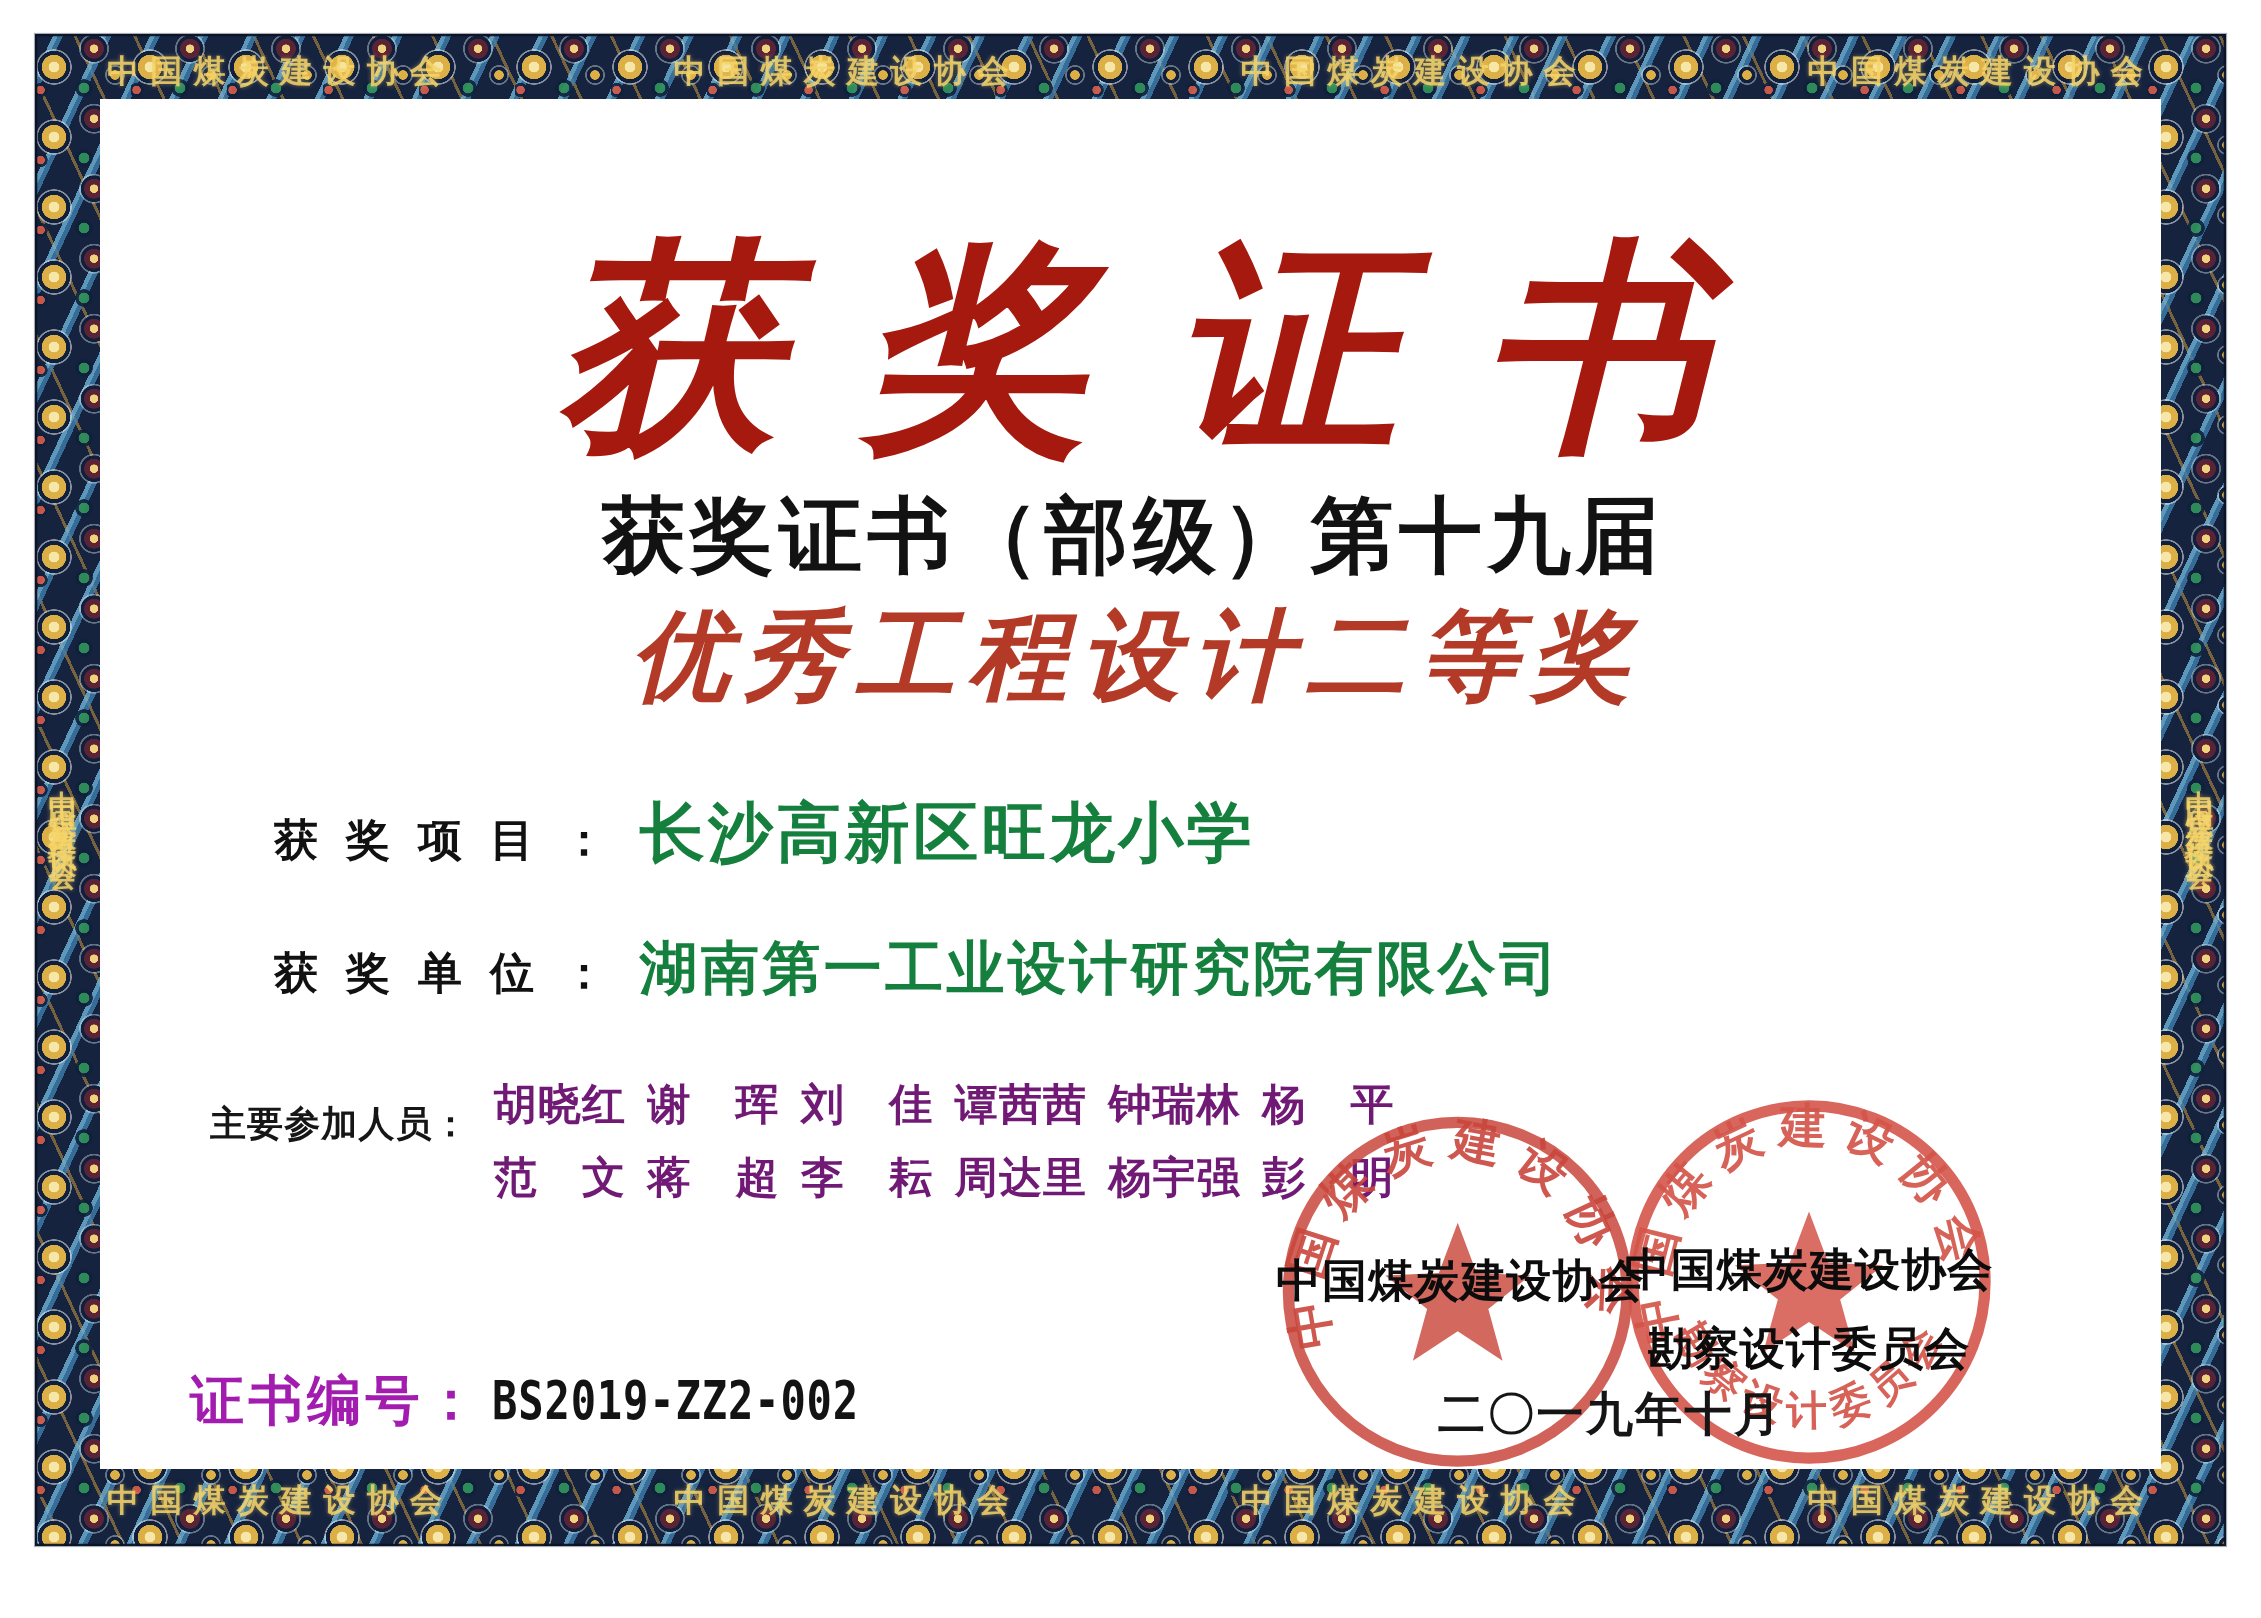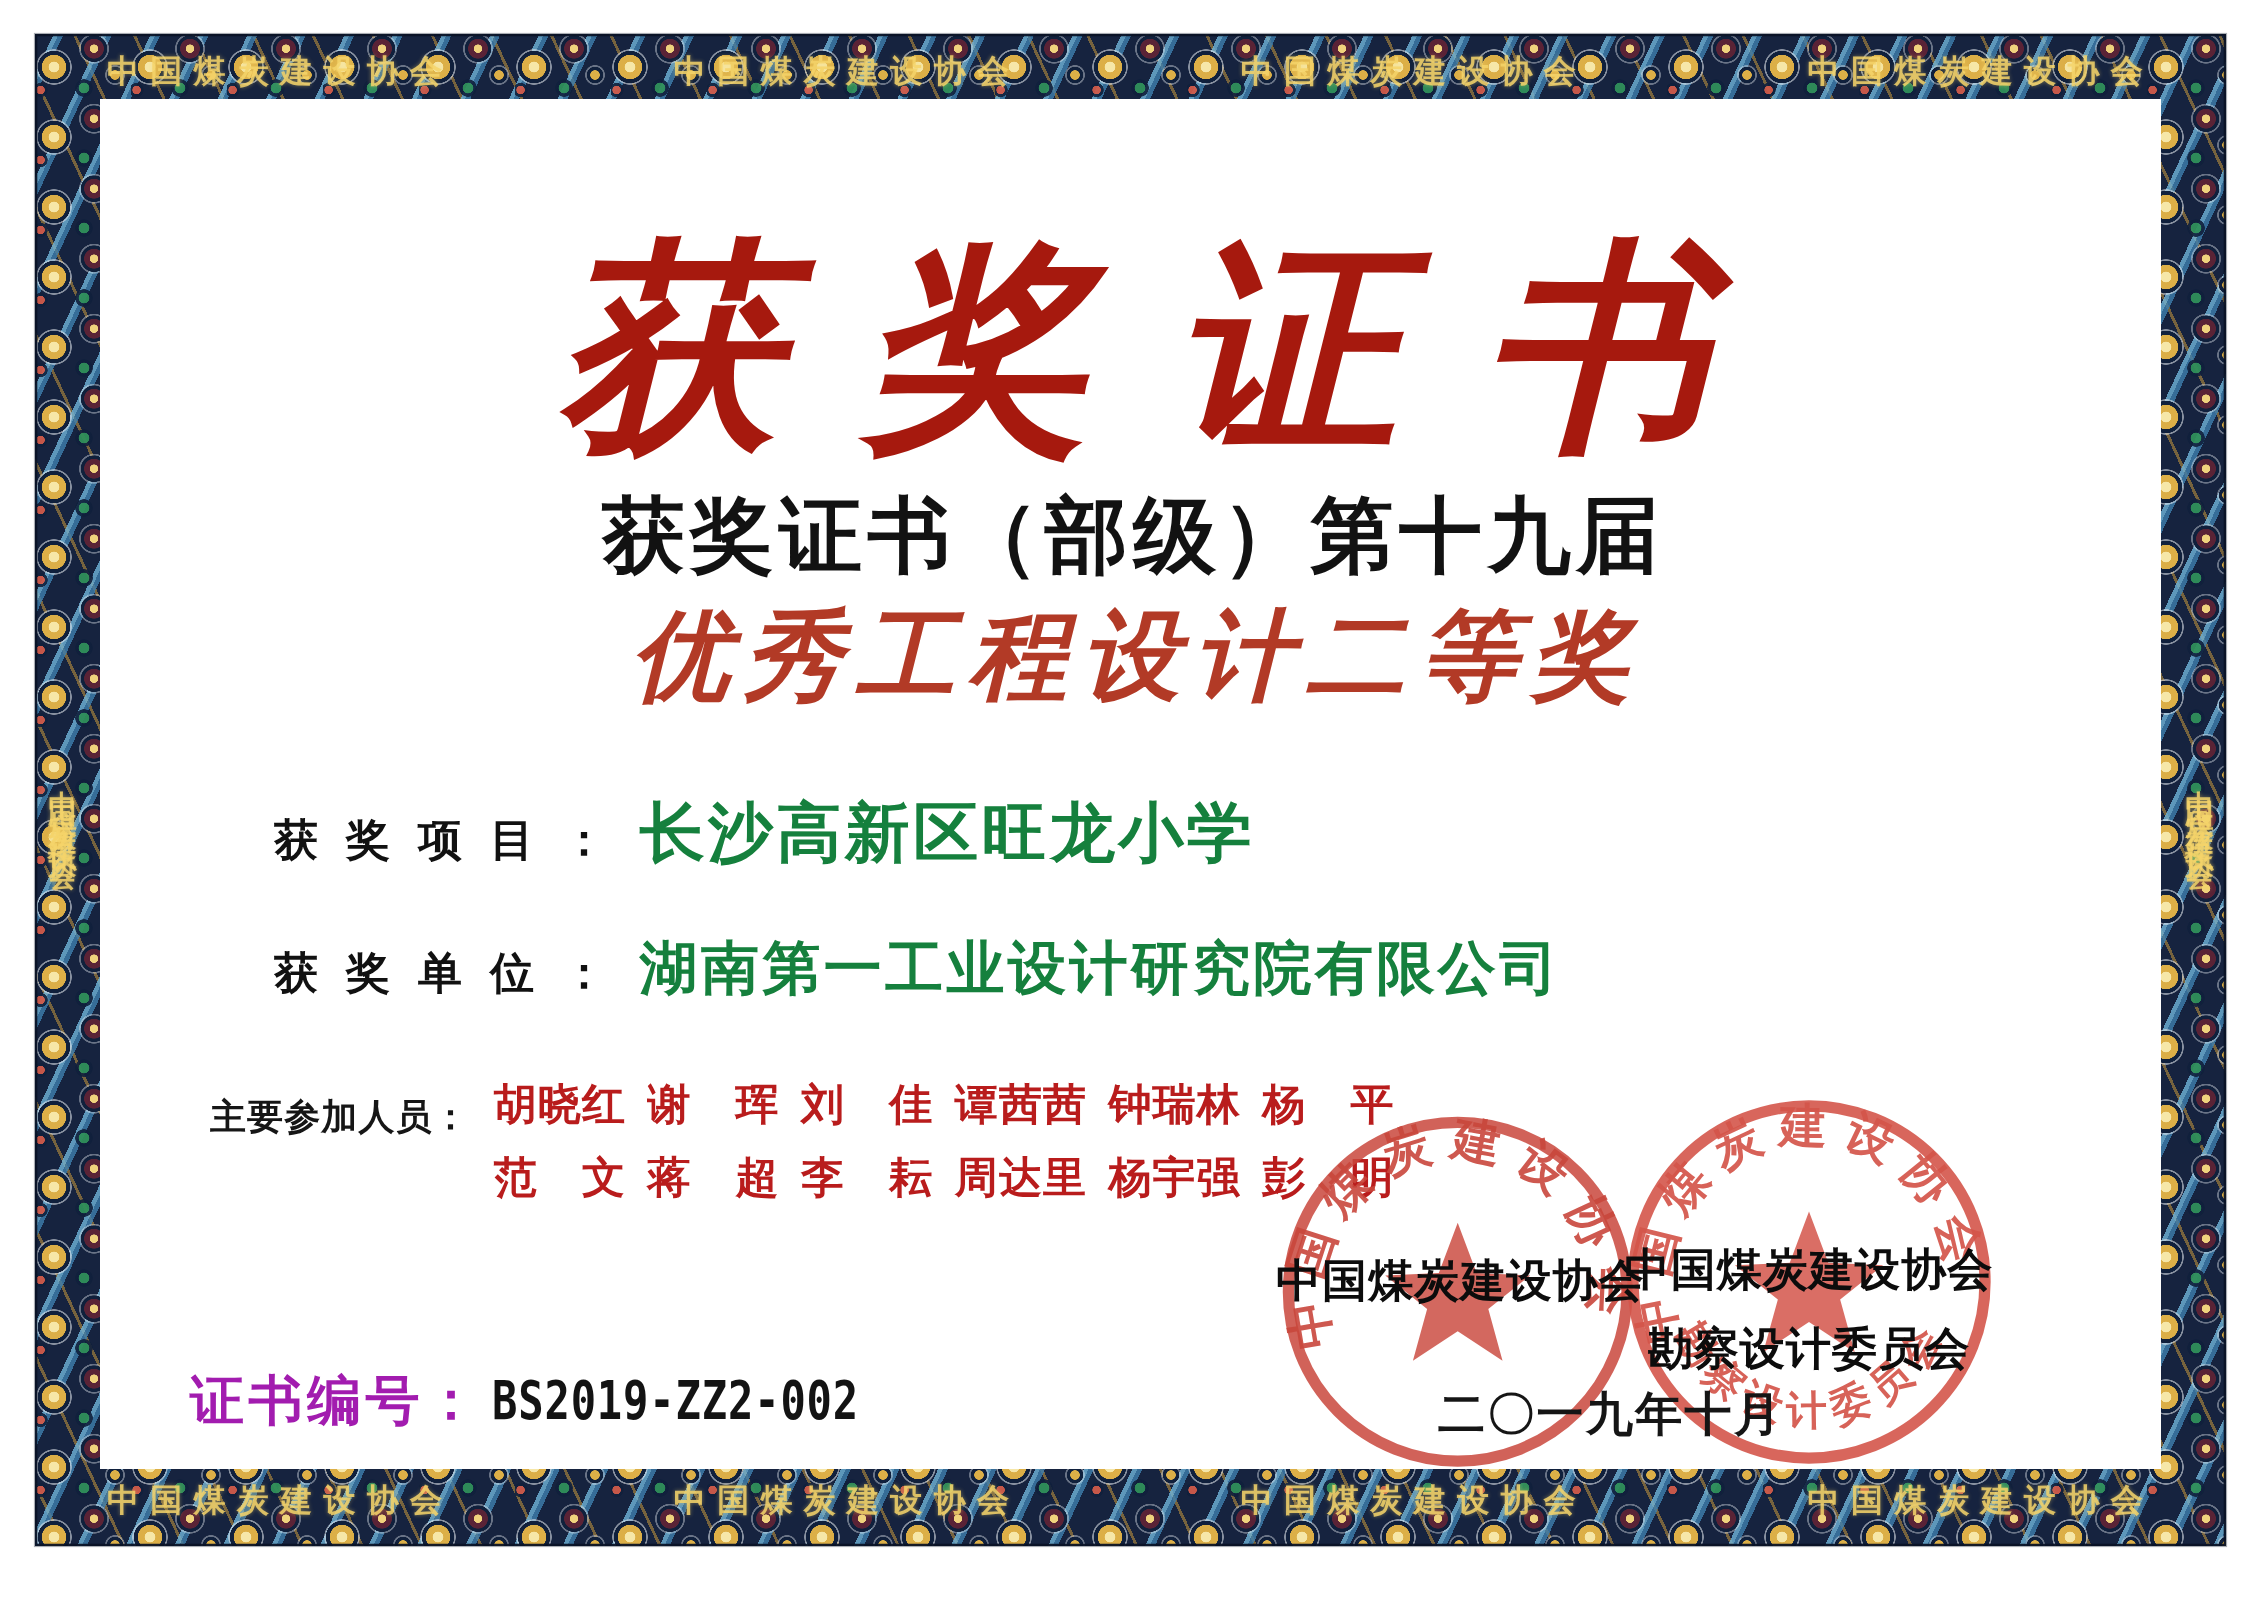--- a/index.html
+++ b/index.html
@@ -41,25 +41,25 @@
   .subtitle span{font-size:83px;font-weight:700;color:#121212;letter-spacing:5.6px;margin-right:-5.6px;}
   .award{position:absolute;top:591px;left:0;width:100%;text-align:center;}
   .award span{font-size:99px;font-weight:700;font-style:italic;color:#b23a26;letter-spacing:13.5px;margin-right:-13.5px;}
   .field{position:absolute;left:274px;display:flex;align-items:baseline;white-space:nowrap;}
   .field.project{top:789px;}
   .field.unit{top:930px;}
   .field .label{font-size:44px;font-weight:700;letter-spacing:28px;color:#111;font-family:"Liberation Sans",sans-serif;}
   .field .value{font-size:65px;font-weight:600;color:#15803d;letter-spacing:3.4px;margin-left:5.6px;}
   .field.unit .value{font-size:58px;}
   .participants{position:absolute;left:210px;top:1076px;display:flex;align-items:flex-start;}
-  .participants .label{font-size:36px;font-weight:700;letter-spacing:1.1px;margin-top:17px;white-space:nowrap;
+  .participants .label{font-size:36px;font-weight:700;letter-spacing:1.1px;margin-top:24px;white-space:nowrap;
     color:#161616;font-family:Liberation Serif, serif;text-align:right;}
   .names{margin-left:24px;}
   .names .row{display:flex;gap:21.4px;margin-bottom:14.7px;}
-  .names .name{font-size:43px;letter-spacing:1.1px;white-space:pre;color:#b91c1c;font-weight:600;}
+  .names .name{font-size:43px;letter-spacing:1.1px;white-space:pre;color:#701a75;font-weight:600;}
   .certno{position:absolute;left:190px;top:1365px;display:flex;align-items:baseline;white-space:nowrap;}
   .certno .label{font-size:54px;font-weight:700;letter-spacing:4.5px;color:#a21caf;font-family:"Liberation Sans",sans-serif;}
   .certno .value{font-size:54px;font-family:"DejaVu Sans Mono",monospace;font-weight:600;color:#131313;
     letter-spacing:1.1px;margin-left:9px;transform:scaleX(.78);transform-origin:left center;}
   
   .stamp{position:absolute;z-index:1;}
   .stamp.left{left:1276px;top:1110px;width:364px;height:364px;}
   .stamp.right{left:1620px;top:1093px;width:378px;height:378px;}
   .stamp svg{width:100%;height:100%;display:block;}
   .seal-text{position:absolute;z-index:2;text-align:center;font-weight:700;color:#0c0c0c;font-size:45px;letter-spacing:1.1px;white-space:nowrap;}

